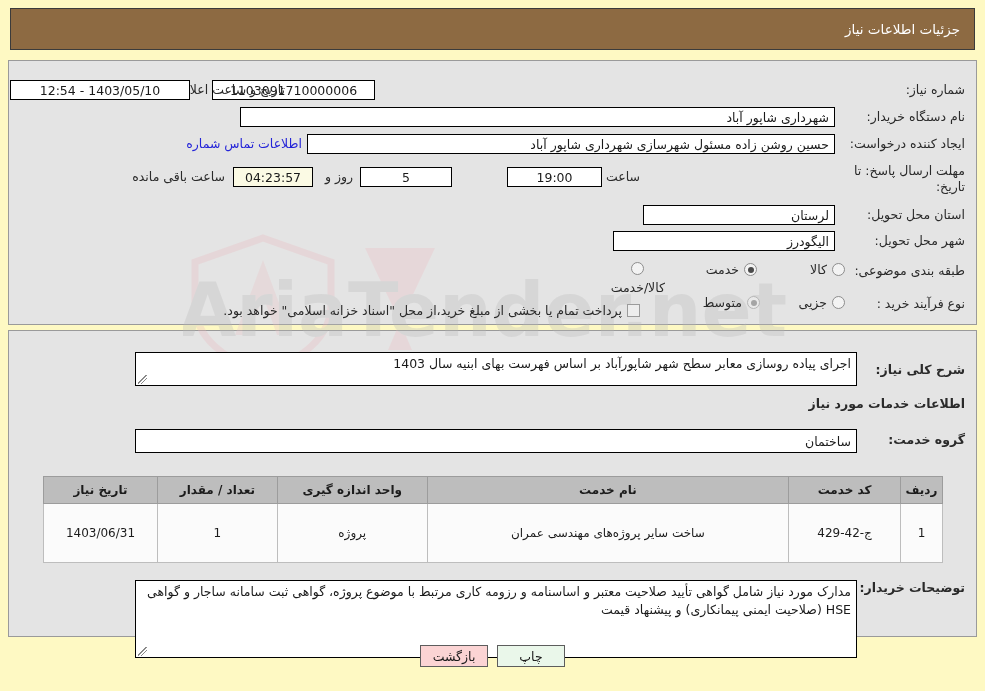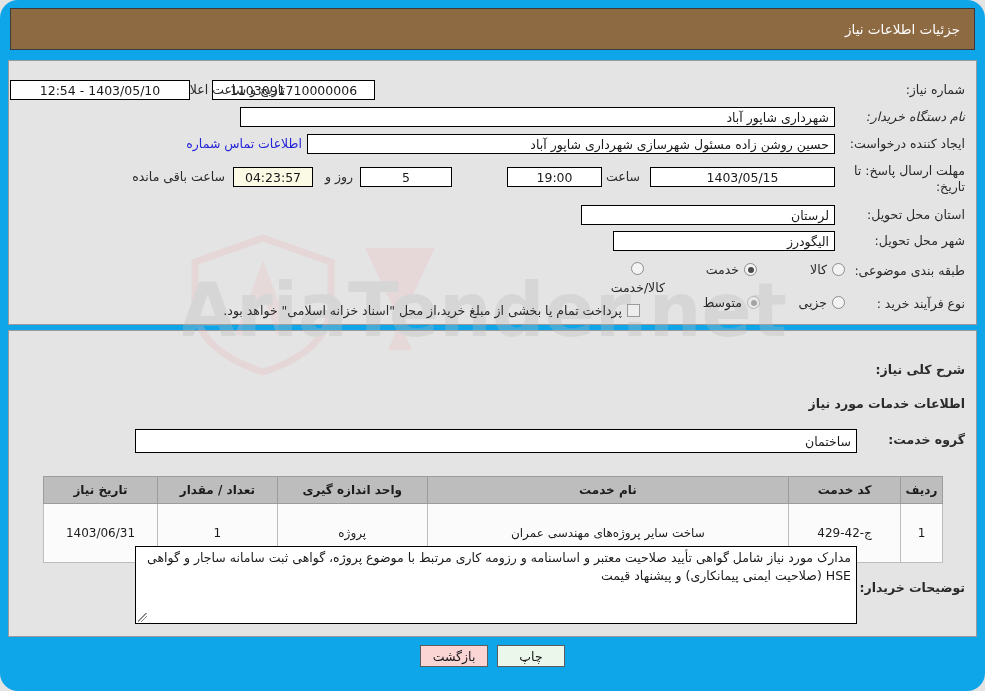--- a/index.html
+++ b/index.html
@@ -5,24 +5,23 @@
   html, body {
     margin: 0;
     padding: 0;
     background: #e4e4e4;
     font-family: "DejaVu Sans", "Liberation Sans", sans-serif;
   }
   #page {
     position: relative;
     width: 985px;
     height: 691px;
-    background: #0ea5e9;
+    background: #fef9c3;
     overflow: hidden;
     direction: rtl;
-    border-radius: 18px;
   }
 
   
   .titlebar {
     position: absolute;
     top: 8px; right: 10px; left: 10px;
     height: 42px;
     background: #8d6a42;
     border: 1px solid #3b3b3b;
     box-sizing: border-box;
@@ -224,38 +223,37 @@
   </div>
 
   <div class="panel" id="panelTop"></div>
 
   <div class="abs lbl" style="top:82px; right:20px;">شماره نیاز:</div>
   <div class="abs box center" style="top:80px; right:610px; width:163px;">1103091710000006</div>
 
   <div class="abs lbl" style="top:82px; right:700px;">تاریخ و ساعت اعلان عمومی:</div>
   <div class="abs box center" style="top:80px; right:795px; width:180px;">1403/05/10 - 12:54</div>
 
-  <div class="abs lbl" style="top:109px; right:20px;font-style:italic;">نام دستگاه خریدار:</div>
+  <div class="abs lbl" style="top:109px; right:20px;">نام دستگاه خریدار:</div>
   <div class="abs box right" style="top:107px; right:150px; width:595px;margin-left:28px;">شهرداری شاپور آباد</div>
 
   <div class="abs lbl" style="top:136px; right:20px;">ایجاد کننده درخواست:</div>
   <div class="abs box right" style="top:134px; right:150px; width:528px;">حسین روشن زاده مسئول شهرسازی شهرداری شاپور آباد</div>
   <div class="abs link" style="top:136px; right:683px;">اطلاعات تماس شماره</div>
 
   <div class="abs lbl" style="top:163px; right:20px; width:120px; line-height:1.25; white-space:normal;">مهلت ارسال پاسخ: تا تاریخ:</div>
-  <div class="abs box center" style="top:167px; right:150px; width:185px;">1403/05/15</div>
   <div class="abs lbl" style="top:169px; right:345px;">ساعت</div>
   <div class="abs box center" style="top:167px; right:383px; width:95px;">19:00</div>
   <div class="abs box center" style="top:167px; right:533px; width:92px;">5</div>
   <div class="abs lbl" style="top:169px; right:632px;">روز و</div>
   <div class="abs box cream" style="top:167px; right:672px; width:80px;">04:23:57</div>
   <div class="abs lbl" style="top:169px; right:760px;">ساعت باقی مانده</div>
 
   <div class="abs lbl" style="top:207px; right:20px;">استان محل تحویل:</div>
-  <div class="abs box right" style="top:205px; right:150px; width:254px;">لرستان</div>
+  <div class="abs box right" style="top:205px; right:150px; width:192px;">لرستان</div>
 
   <div class="abs lbl" style="top:233px; right:20px;">شهر محل تحویل:</div>
   <div class="abs box right" style="top:231px; right:150px; width:222px;">الیگودرز</div>
 
   <div class="abs lbl" style="top:263px; right:20px;">طبقه بندی موضوعی:</div>
   <div class="abs radgrp" style="top:262px; right:140px; z-index:6;">
     <span class="radio"></span>
     <span class="lbl">کالا</span>
   </div>
   <div class="abs radgrp" style="top:262px; right:228px; z-index:6;">
@@ -277,20 +275,21 @@
     <span class="lbl">متوسط</span>
   </div>
   <div class="abs radgrp" style="top:303px; right:345px; z-index:6;">
     <span class="chk"></span>
     <span class="lbl">پرداخت تمام یا بخشی از مبلغ خرید،از محل "اسناد خزانه اسلامی" خواهد بود.</span>
   </div>
 
   <div class="panel" id="panelBottom"></div>
 
   <div class="abs lbl bold" style="top:362px; right:20px;">شرح کلی نیاز:</div>
+  <div class="abs ta" style="top:352px; right:128px; width:722px; height:34px; z-index:6;">اجرای پیاده روسازی معابر سطح شهر شاپورآباد بر اساس فهرست بهای ابنیه سال 1403</div>
 
   <div class="abs lbl bold" style="top:396px; right:20px;">اطلاعات خدمات مورد نیاز</div>
 
   <div class="abs lbl bold" style="top:432px; right:20px;">گروه خدمت:</div>
   <div class="abs box right" style="top:429px; right:128px; width:722px; height:24px;">ساختمان</div>
 
   <table class="grid" id="svcTable" style="top:476px; right:42px; width:900px;">
     <colgroup>
       <col style="width:42px">
         <col style="width:112px">

